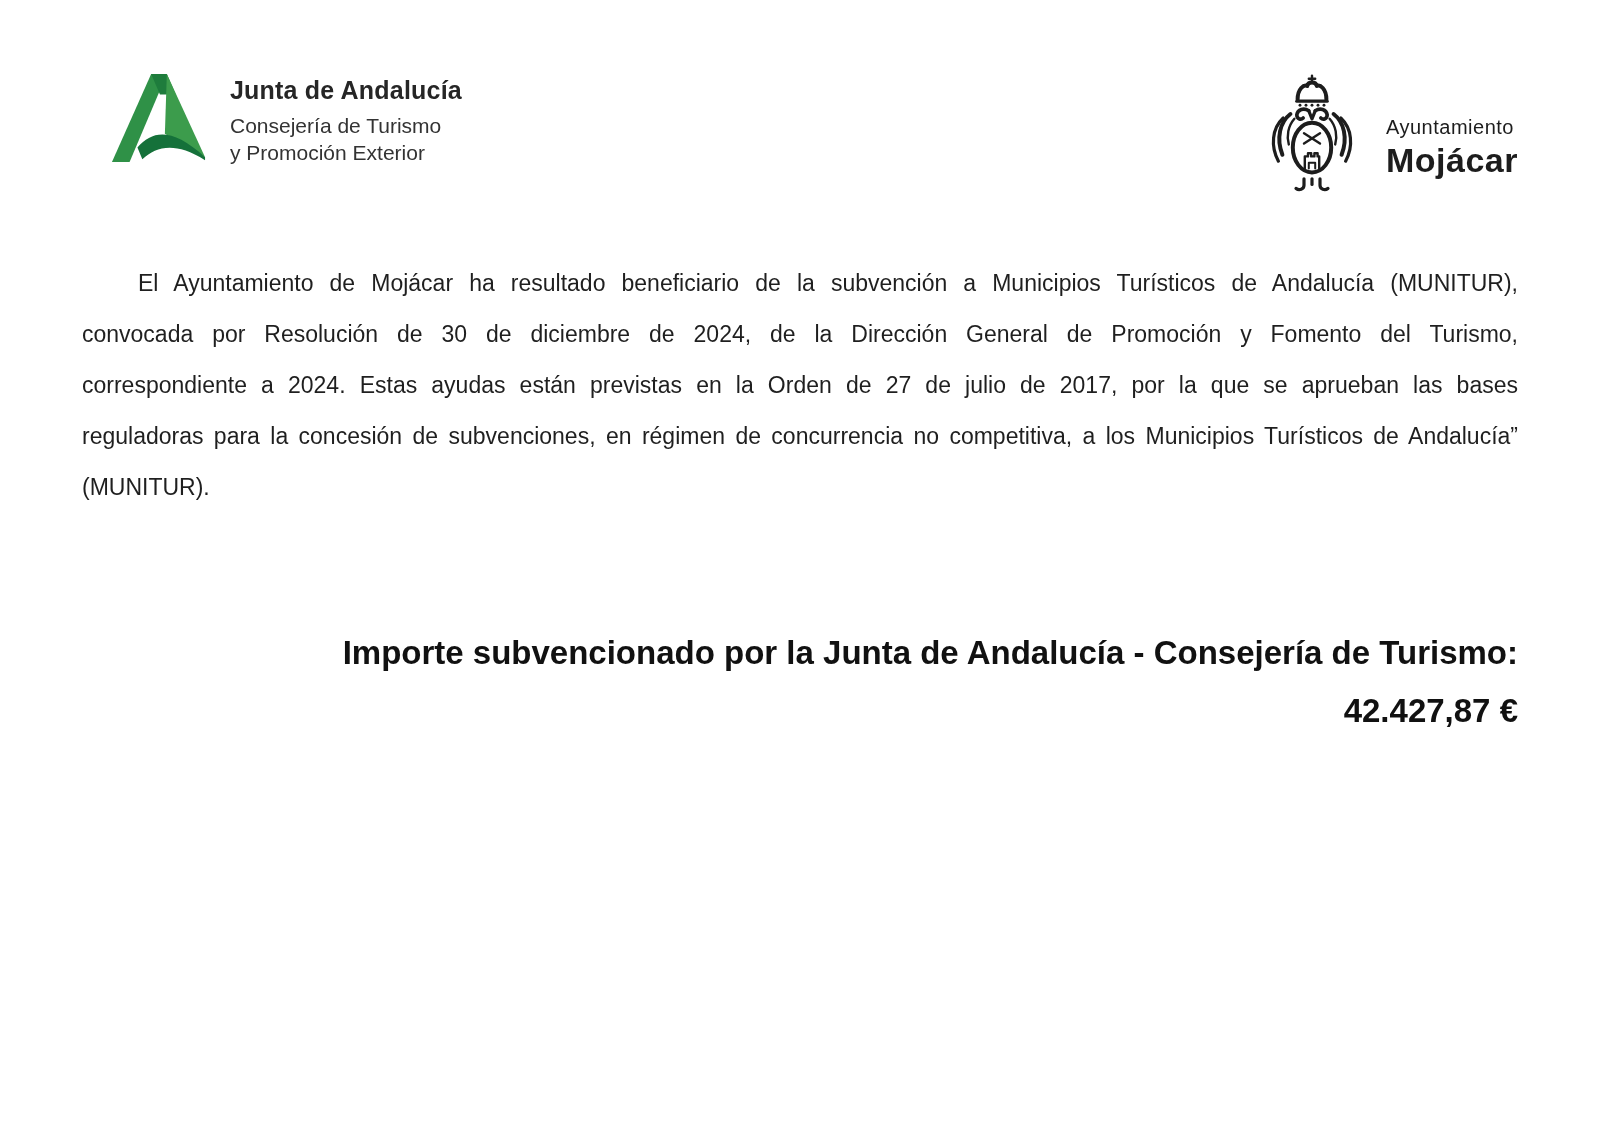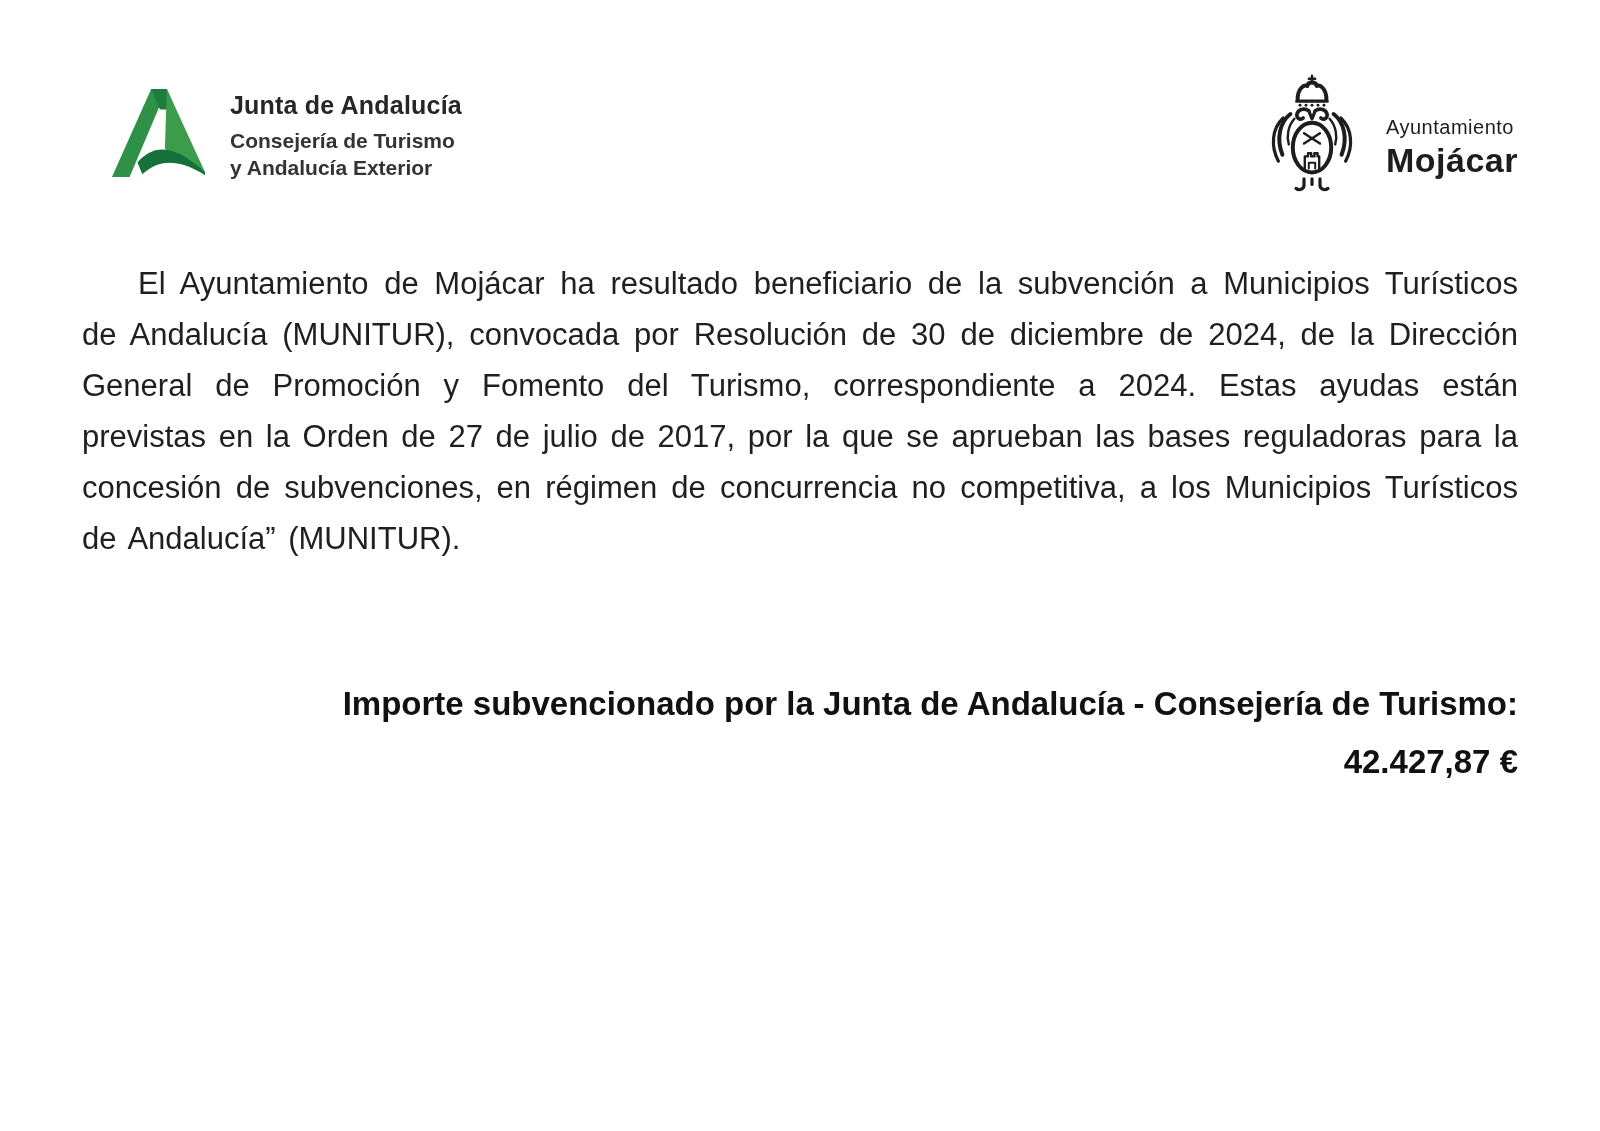--- a/index.html
+++ b/index.html
@@ -16,41 +16,41 @@
     width: 1600px;
     height: 1131px;
     padding: 0 82px;
     background: #ffffff;
   }
 
   
   .logos {
     display: flex;
     justify-content: space-between;
-    align-items: center;
+    align-items: flex-start;
     padding-top: 66px;
     height: 200px;
   }
   .junta-logo {
     display: flex;
     align-items: center;
     margin-left: 28px;
   }
   .junta-a { width: 98px; height: 104px; flex: 0 0 auto; }
   .junta-text { margin-left: 22px; padding-top: 6px; }
   .junta-title {
     font-size: 25px;
     font-weight: bold;
     color: #262626;
     letter-spacing: 0.2px;
     margin-bottom: 7px;
   }
   .junta-sub {
     font-size: 21px;
-    font-weight: bold;
+    font-weight: normal;
     color: #333333;
     line-height: 27px;
   }
   .mojacar-logo {
     display: flex;
     align-items: center;
     margin-top: 2px;
   }
   .mojacar-crest { width: 96px; height: 132px; flex: 0 0 auto; }
   .mojacar-text { margin-left: 26px; padding-top: 28px; }
@@ -64,21 +64,21 @@
   .mojacar-muni {
     font-size: 34px;
     font-weight: bold;
     color: #1d1d1d;
     letter-spacing: 0.5px;
   }
 
   
   .content { margin-top: 58px; }
   .para {
-    font-size: 31px;
+    font-size: 23px;
     line-height: 51px;
     text-align: justify;
     color: #1f1f1f;
     word-spacing: 4px;
   }
   .para-1 { text-indent: 56px; }
   .para-2 { text-indent: 32px; margin-top: 54px; }
 
   .importe {
     margin-top: 118px;
@@ -110,21 +110,21 @@
 
         <polygon points="42,5 58,5 67,26 51,26" fill="#1E7C3C"></polygon>
 
         <path d="M58,5 L97,90 L56,66 Z" fill="#3C9C4C"></path>
 
         <path d="M28,80 C44,62 64,60 97,90 L97,93 C66,74 48,79 33,92 Z" fill="#15713A"></path>
       </svg>
       <div class="junta-text">
         <div class="junta-title">Junta de Andalucía</div>
         <div class="junta-sub">Consejería de Turismo</div>
-        <div class="junta-sub">y Andalucía Exterior</div>
+        <div class="junta-sub">y Promoción Exterior</div>
       </div>
     </div>
 
     <div class="mojacar-logo">
       <svg class="mojacar-crest" viewBox="0 0 120 150" fill="none" stroke="#1d1d1d" stroke-linecap="round" stroke-linejoin="round" aria-hidden="true">
 
         <path d="M60,2 V10 M56,6 H64" stroke-width="3"></path>
 
         <path d="M42,32 C42,18 50,13 54,15 C55,9 65,9 66,15 C70,13 78,18 78,32" stroke-width="5"></path>
 

